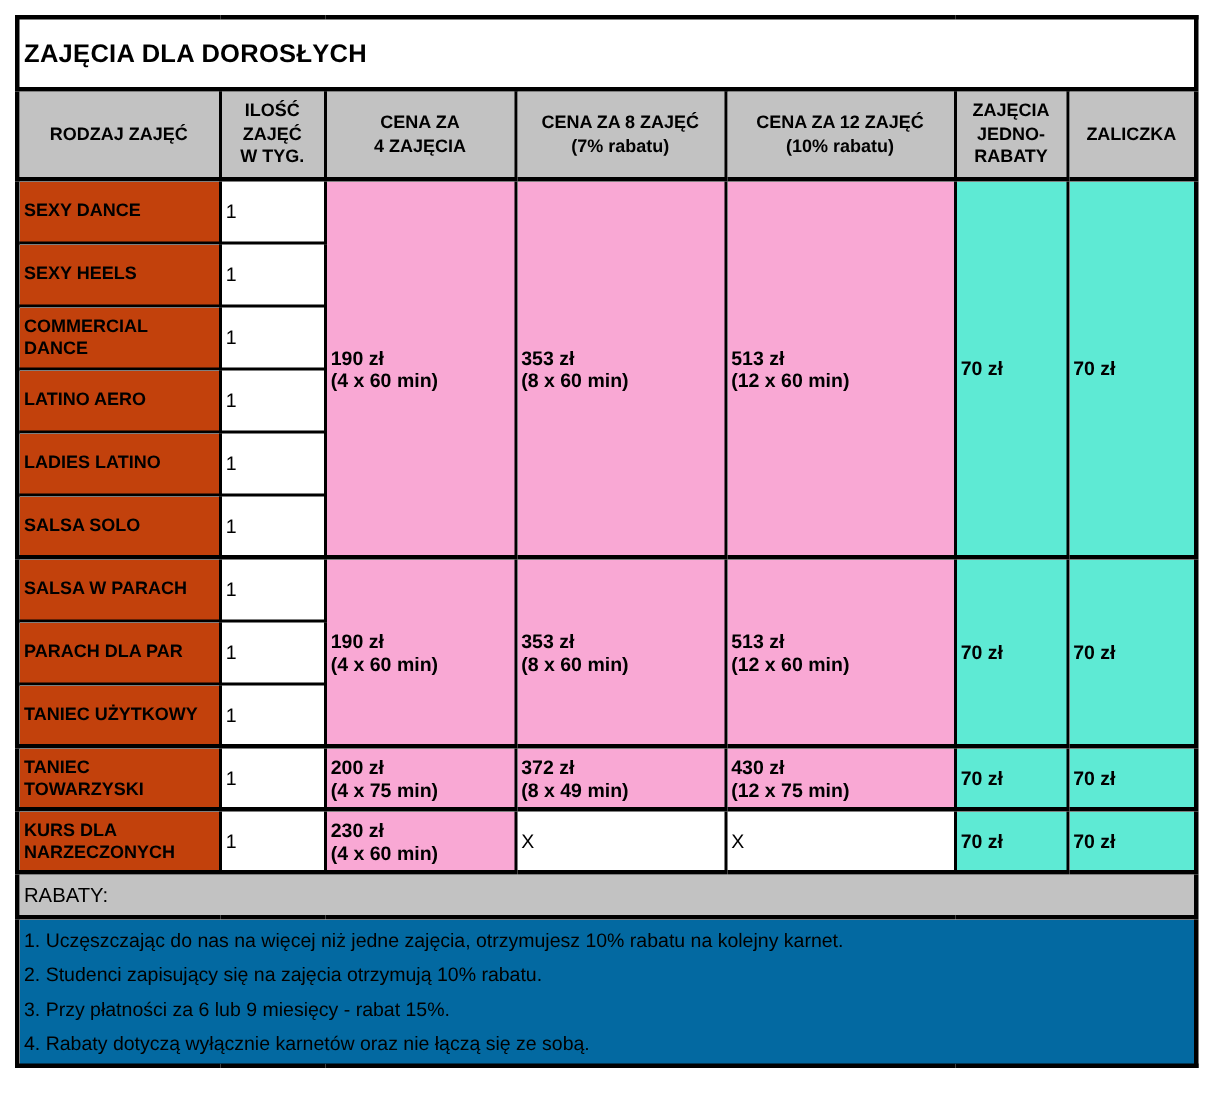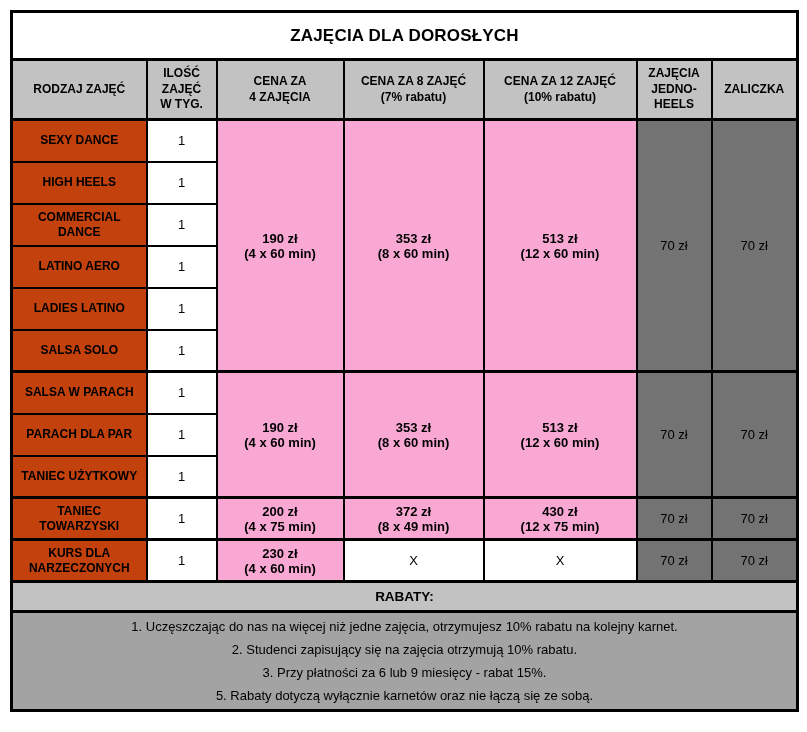--- a/index.html
+++ b/index.html
@@ -17,21 +17,20 @@
     background: #ffffff;
   }
   table.pricing {
     border-collapse: collapse;
     table-layout: fixed;
     width: 786px;
     border: 3px solid #000;
   }
   table.pricing td, table.pricing th {
     border: 2px solid #000;
-    text-align: center;
     vertical-align: middle;
     padding: 2px 3px;
     box-sizing: border-box;
     overflow: hidden;
   }
   tr.title-row td {
     height: 48px;
     background: #ffffff;
     font-size: 17px;
     font-weight: bold;
@@ -55,34 +54,34 @@
     line-height: 1.25;
   }
   td.count {
     background: #ffffff;
     font-size: 13px;
     font-weight: normal;
   }
   td.pricecell { background: #f9a8d4; font-size: 13px; }
   td.pricecell .p { font-weight: bold; }
   td.pricecell .d { font-weight: bold; }
-  td.flat { background: #737373; font-size: 13px; font-weight: normal; }
+  td.flat { background: #5eead4; font-size: 13px; font-weight: bold; }
   td.xcell { background: #ffffff; font-size: 13px; font-weight: normal; }
   .bb3 { border-bottom-width: 3px !important; }
   tr.rabaty-row td {
     height: 30px;
     background: #c2c2c2;
-    font-weight: bold;
+    font-weight: normal;
     font-size: 13.5px;
     border-top-width: 3px;
     border-bottom-width: 3px;
   }
   tr.notes-row td {
     height: 92px;
-    background: #a3a3a3;
+    background: #0369a1;
     font-size: 13px;
     font-weight: normal;
     vertical-align: middle;
   }
   tr.notes-row .note-line { line-height: 23px; }
 </style>
 </head>
 <body>
 
 <div class="page">
@@ -108,21 +107,21 @@
 ZAJĘĆ
 W TYG.</th>
       <th class="pre">CENA ZA
 4 ZAJĘCIA</th>
       <th class="pre">CENA ZA 8 ZAJĘĆ
 (7% rabatu)</th>
       <th class="pre">CENA ZA 12 ZAJĘĆ
 (10% rabatu)</th>
       <th class="pre">ZAJĘCIA
 JEDNO-
-HEELS</th>
+RABATY</th>
       <th class="pre">ZALICZKA</th>
     </tr>
 
     <tr class="label-row">
       <td class="name">SEXY DANCE</td>
       <td class="count">1</td>
       <td class="pricecell bb3" rowspan="6">
         <div class="p">190 zł</div>
         <div class="d">(4 x 60 min)</div>
       </td>
@@ -131,21 +130,21 @@
         <div class="d">(8 x 60 min)</div>
       </td>
       <td class="pricecell bb3" rowspan="6">
         <div class="p">513 zł</div>
         <div class="d">(12 x 60 min)</div>
       </td>
       <td class="flat bb3" rowspan="6">70 zł</td>
       <td class="flat bb3" rowspan="6">70 zł</td>
     </tr>
     <tr class="label-row">
-      <td class="name">HIGH HEELS</td>
+      <td class="name">SEXY HEELS</td>
       <td class="count">1</td>
     </tr>
     <tr class="label-row">
       <td class="name">COMMERCIAL DANCE</td>
       <td class="count">1</td>
     </tr>
     <tr class="label-row">
       <td class="name">LATINO AERO</td>
       <td class="count">1</td>
     </tr>
@@ -219,18 +218,18 @@
 
     <tr class="rabaty-row">
       <td colspan="7">RABATY:</td>
     </tr>
 
     <tr class="notes-row">
       <td colspan="7">
         <div class="note-line">1. Uczęszczając do nas na więcej niż jedne zajęcia, otrzymujesz 10% rabatu na kolejny karnet.</div>
         <div class="note-line">2. Studenci zapisujący się na zajęcia otrzymują 10% rabatu.</div>
         <div class="note-line">3. Przy płatności za 6 lub 9 miesięcy - rabat 15%.</div>
-        <div class="note-line">5. Rabaty dotyczą wyłącznie karnetów oraz nie łączą się ze sobą.</div>
+        <div class="note-line">4. Rabaty dotyczą wyłącznie karnetów oraz nie łączą się ze sobą.</div>
       </td>
     </tr>
   </tbody>
     </table>
 </div>
 
 </body></html>

